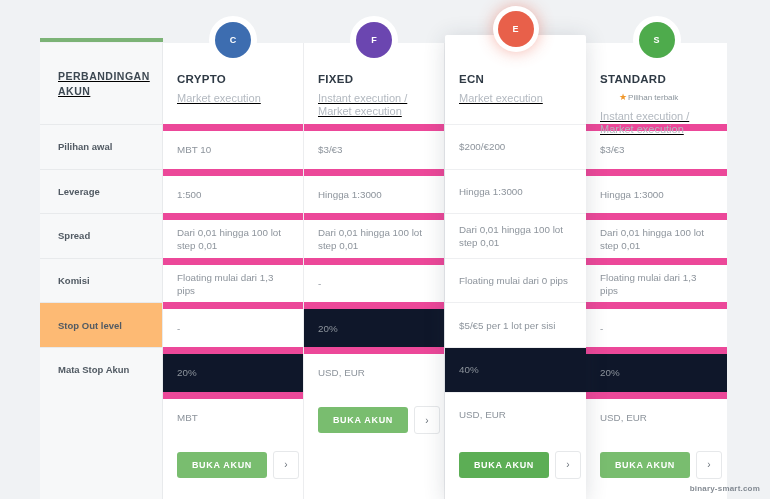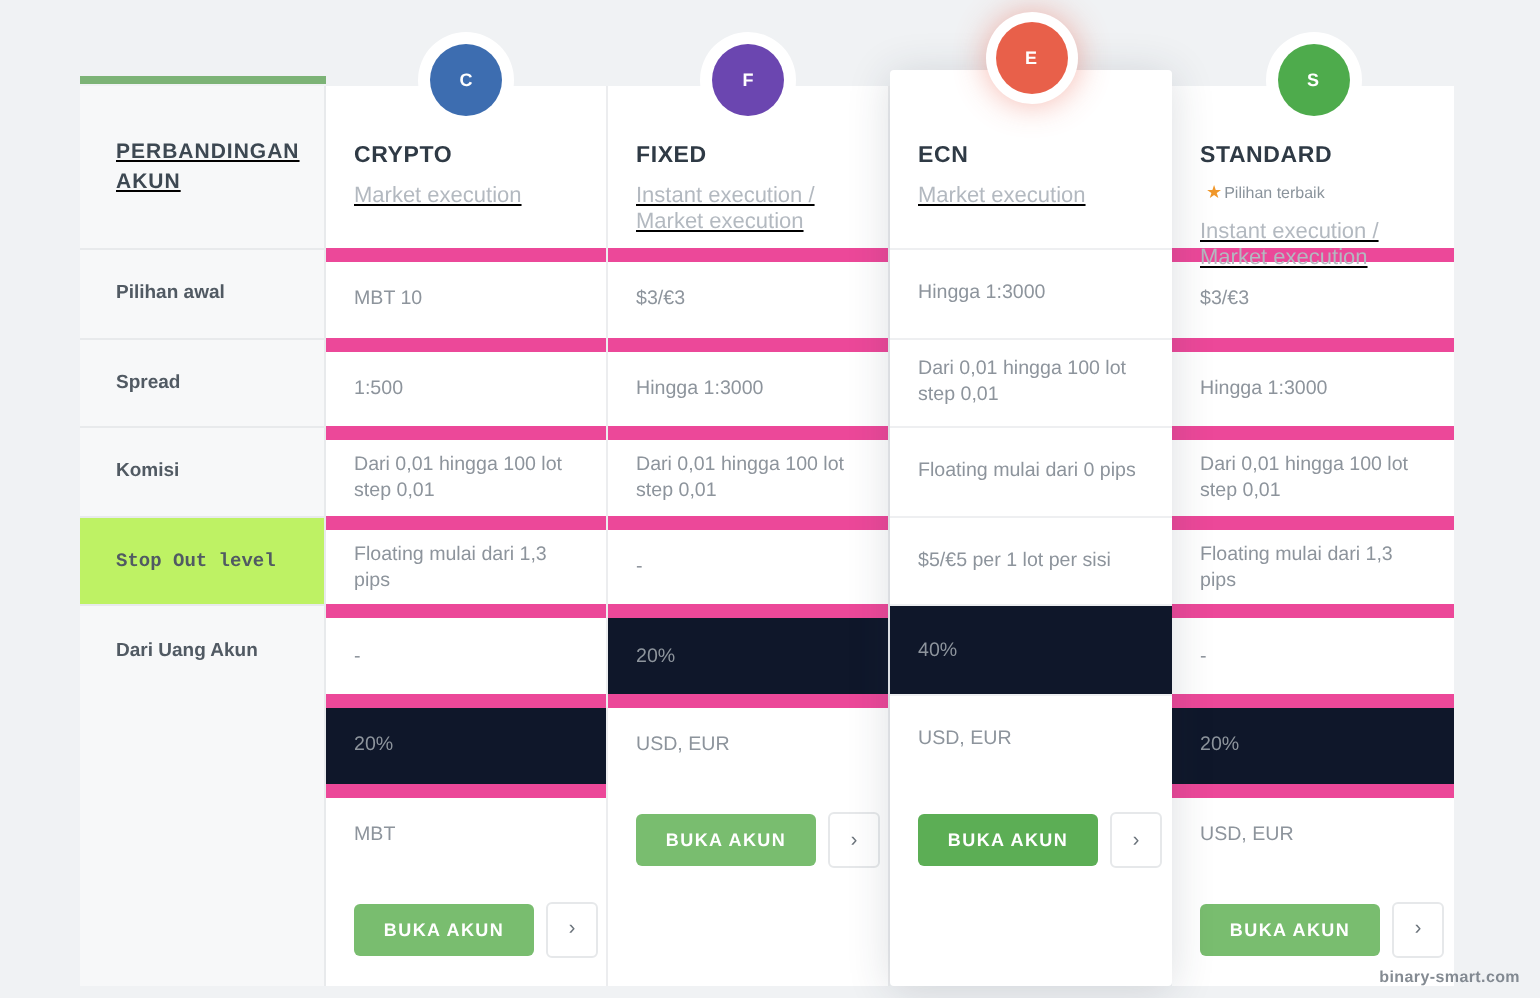--- a/index.html
+++ b/index.html
@@ -90,21 +90,21 @@
     font-size: 11.5px;
     font-weight: bold;
     color: #2f3a45;
     letter-spacing: 0.3px;
     display: inline-block;
     vertical-align: middle;
   }
   .best-badge {
     display: inline-block;
     vertical-align: middle;
-    margin-left: 3px;
+    margin-left: 19px;
     font-size: 8px;
     color: #8b949c;
     white-space: nowrap;
     font-weight: normal;
   }
   .best-badge .star { color: #f0972a; font-size: 9px; margin-right: 1px; }
   .plan-sub {
     margin-top: 5px;
     font-size: 11px;
     color: #b3b9c0;
@@ -145,21 +145,21 @@
   }
   .col-label .row {
     padding-left: 18px;
     color: #515a63;
     font-weight: bold;
     font-size: 9.5px;
     border-top: 1px solid #e8eaec;
   }
   .col-plan .row { padding-left: 14px; padding-right: 12px; }
   .row.alt { background: #0f172a; }
-  .col-label .row.alt { background: #bef264; font-family: Liberation Mono, monospace; }
+  .col-label .row.alt { background: #fdba74; }
   .col-plan.featured .row { border-top: 1px solid #eeeff1; }
 
   
   .cta {
     height: 57px;
     box-sizing: border-box;
     display: flex;
     align-items: center;
     padding-left: 14px;
     gap: 6px;
@@ -212,24 +212,25 @@
 <div class="comparison-wrap">
   <div class="table">
 
     <div class="col col-label">
       <div class="accent-bar" style="background: rgb(124, 179, 118);"></div>
       <div class="hdr">
         <div class="hdr-label-title">PERBANDINGAN</div>
         <div class="hdr-label-title">AKUN</div>
       </div>
       <div class="row">Pilihan awal</div>
+      <div class="row">Leverage</div>
       <div class="row">Spread</div>
       <div class="row">Komisi</div>
       <div class="row alt">Stop Out level</div>
-      <div class="row">Dari Uang Akun</div>
+      <div class="row">Mata Stop Akun</div>
       <div class="cta"></div>
     </div>
 
     <div class="col col-plan">
       <div class="circle" style="background: rgb(61, 109, 176);">C</div>
       <div class="hdr">
         <span class="plan-name">CRYPTO</span>
         <div class="plan-sub">Market execution</div>
       </div>
       <div class="row">MBT 10</div>
@@ -262,20 +263,21 @@
         <div class="btn-next">›</div>
       </div>
     </div>
 
     <div class="col col-plan featured">
       <div class="circle glow" style="background: rgb(232, 96, 74);">E</div>
       <div class="hdr">
         <span class="plan-name">ECN</span>
         <div class="plan-sub">Market execution</div>
       </div>
+      <div class="row">$200/€200</div>
       <div class="row">Hingga 1:3000</div>
       <div class="row">Dari 0,01 hingga 100 lot step 0,01</div>
       <div class="row">Floating mulai dari 0 pips</div>
       <div class="row">$5/€5 per 1 lot per sisi</div>
       <div class="row alt">40%</div>
       <div class="row">USD, EUR</div>
       <div class="cta">
         <button class="btn-open" style="background: rgb(92, 174, 85);">BUKA AKUN</button>
         <div class="btn-next">›</div>
       </div>

